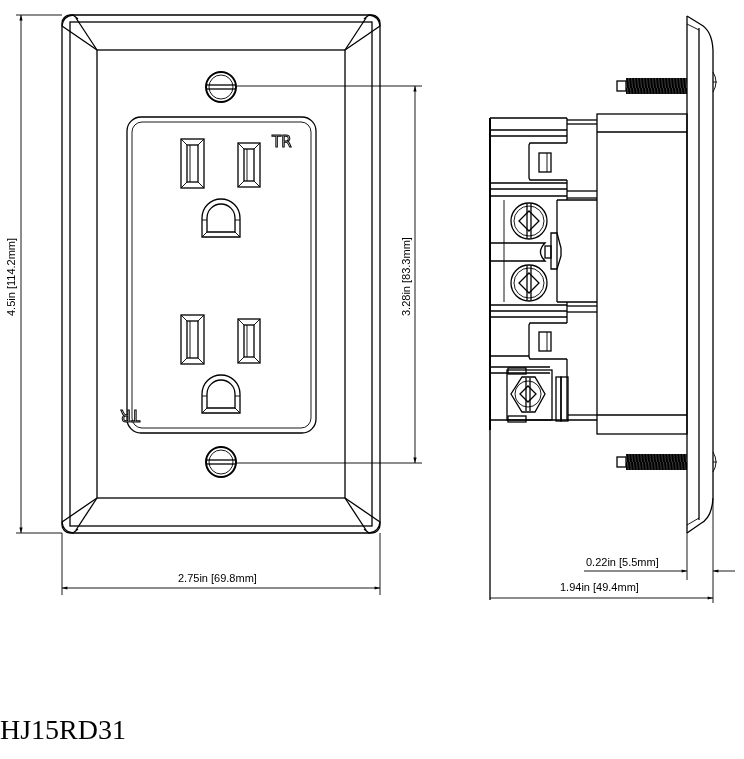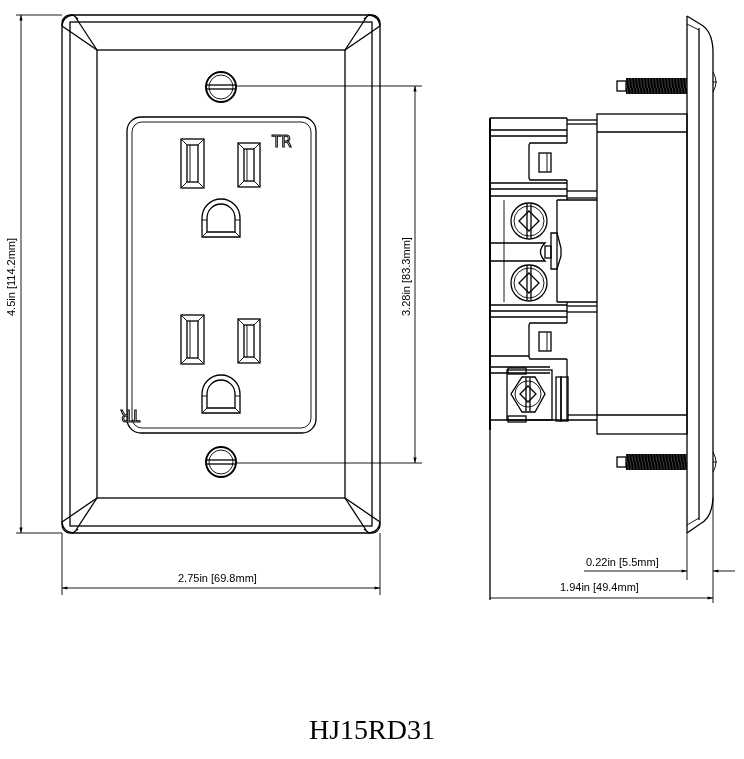--- a/index.html
+++ b/index.html
@@ -4,21 +4,21 @@
   <style>
     html, body { margin: 0; padding: 0; background: #ffffff; }
     body { width: 744px; height: 759px; position: relative; overflow: hidden; }
     svg { position: absolute; left: 0; top: 0; }
     .ln { stroke: #000; stroke-width: 1.3; fill: none; }
     .thin { stroke: #000; stroke-width: 0.9; fill: none; }
     .thick { stroke: #000; stroke-width: 2; fill: none; }
     .dimtxt { font-family: "Liberation Sans", sans-serif; font-size: 11px; fill: #000; }
     .trtxt { font-family: "DejaVu Sans", sans-serif; font-size: 15px; fill: #fff; stroke: #000; stroke-width: 1; }
     .title {
-      position: absolute; left: 0; width: 744px; top: 714px; text-align: center;
+      position: absolute; left: 0; width: 744px; top: 714px; text-align: left;
       font-family: "Liberation Serif", serif; font-size: 28px; color: #000;
     }
   </style>
 </head>
 <body>
 
 <svg width="744" height="759" viewBox="0 0 744 759">
   <defs>
     <marker id="arr" viewBox="0 0 10 10" refX="10" refY="5" markerWidth="10" markerHeight="6" orient="auto-start-reverse">
       <path d="M0,2 L10,5 L0,8 z" fill="#000"></path>

